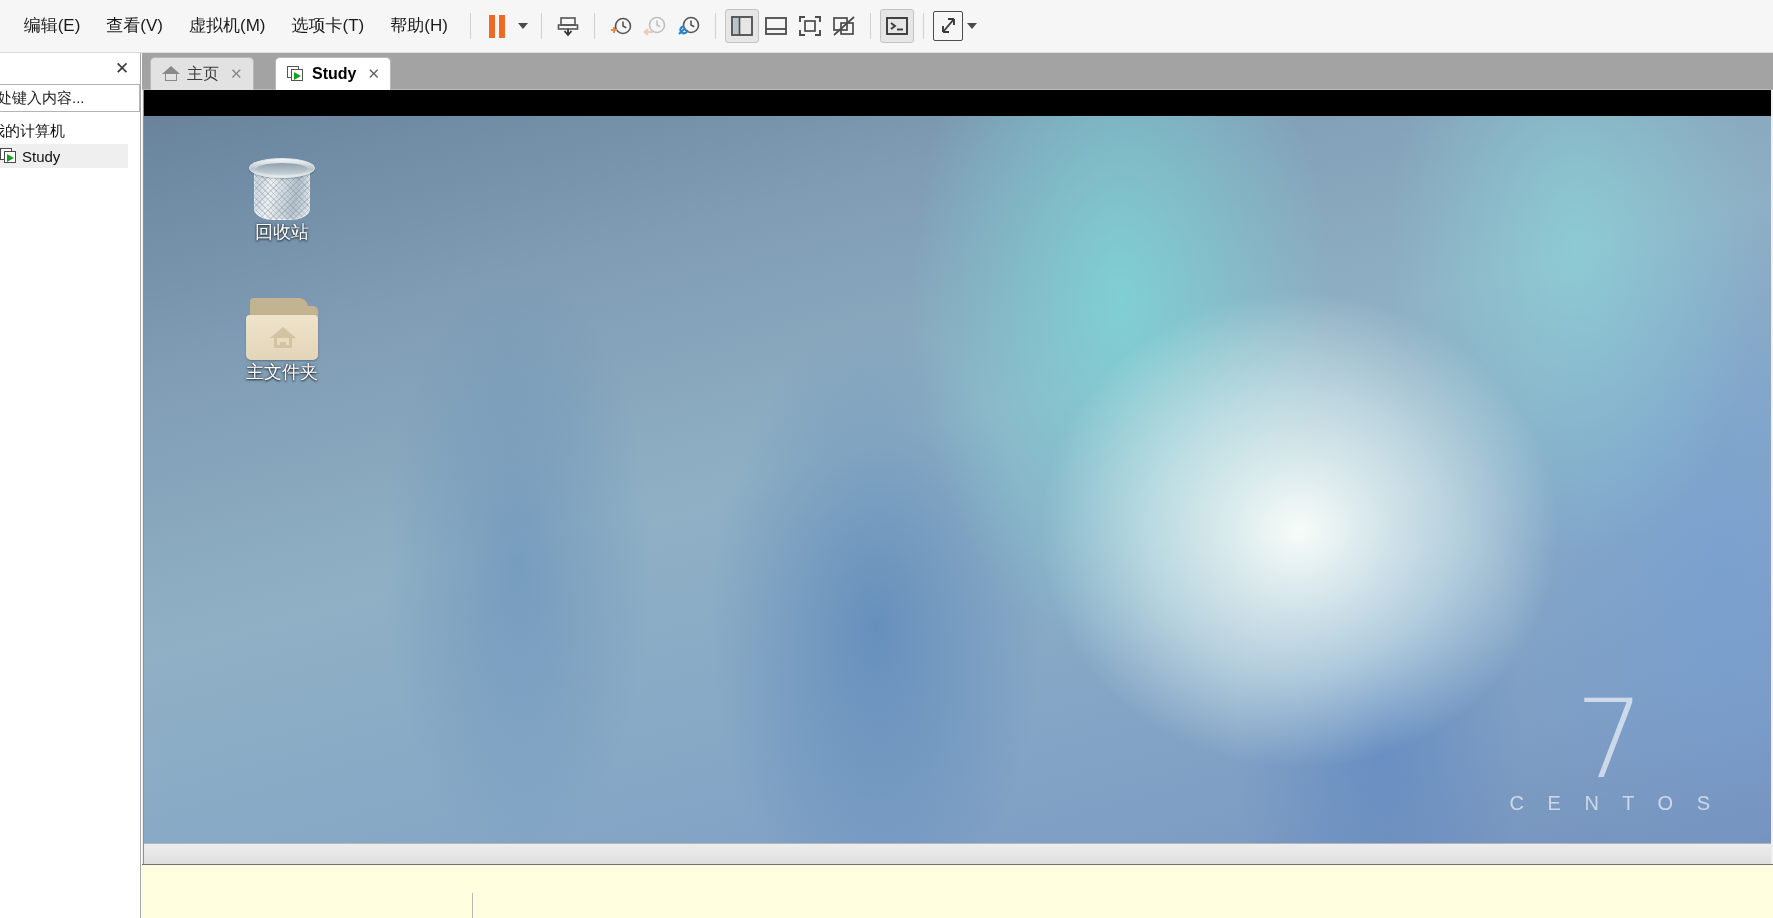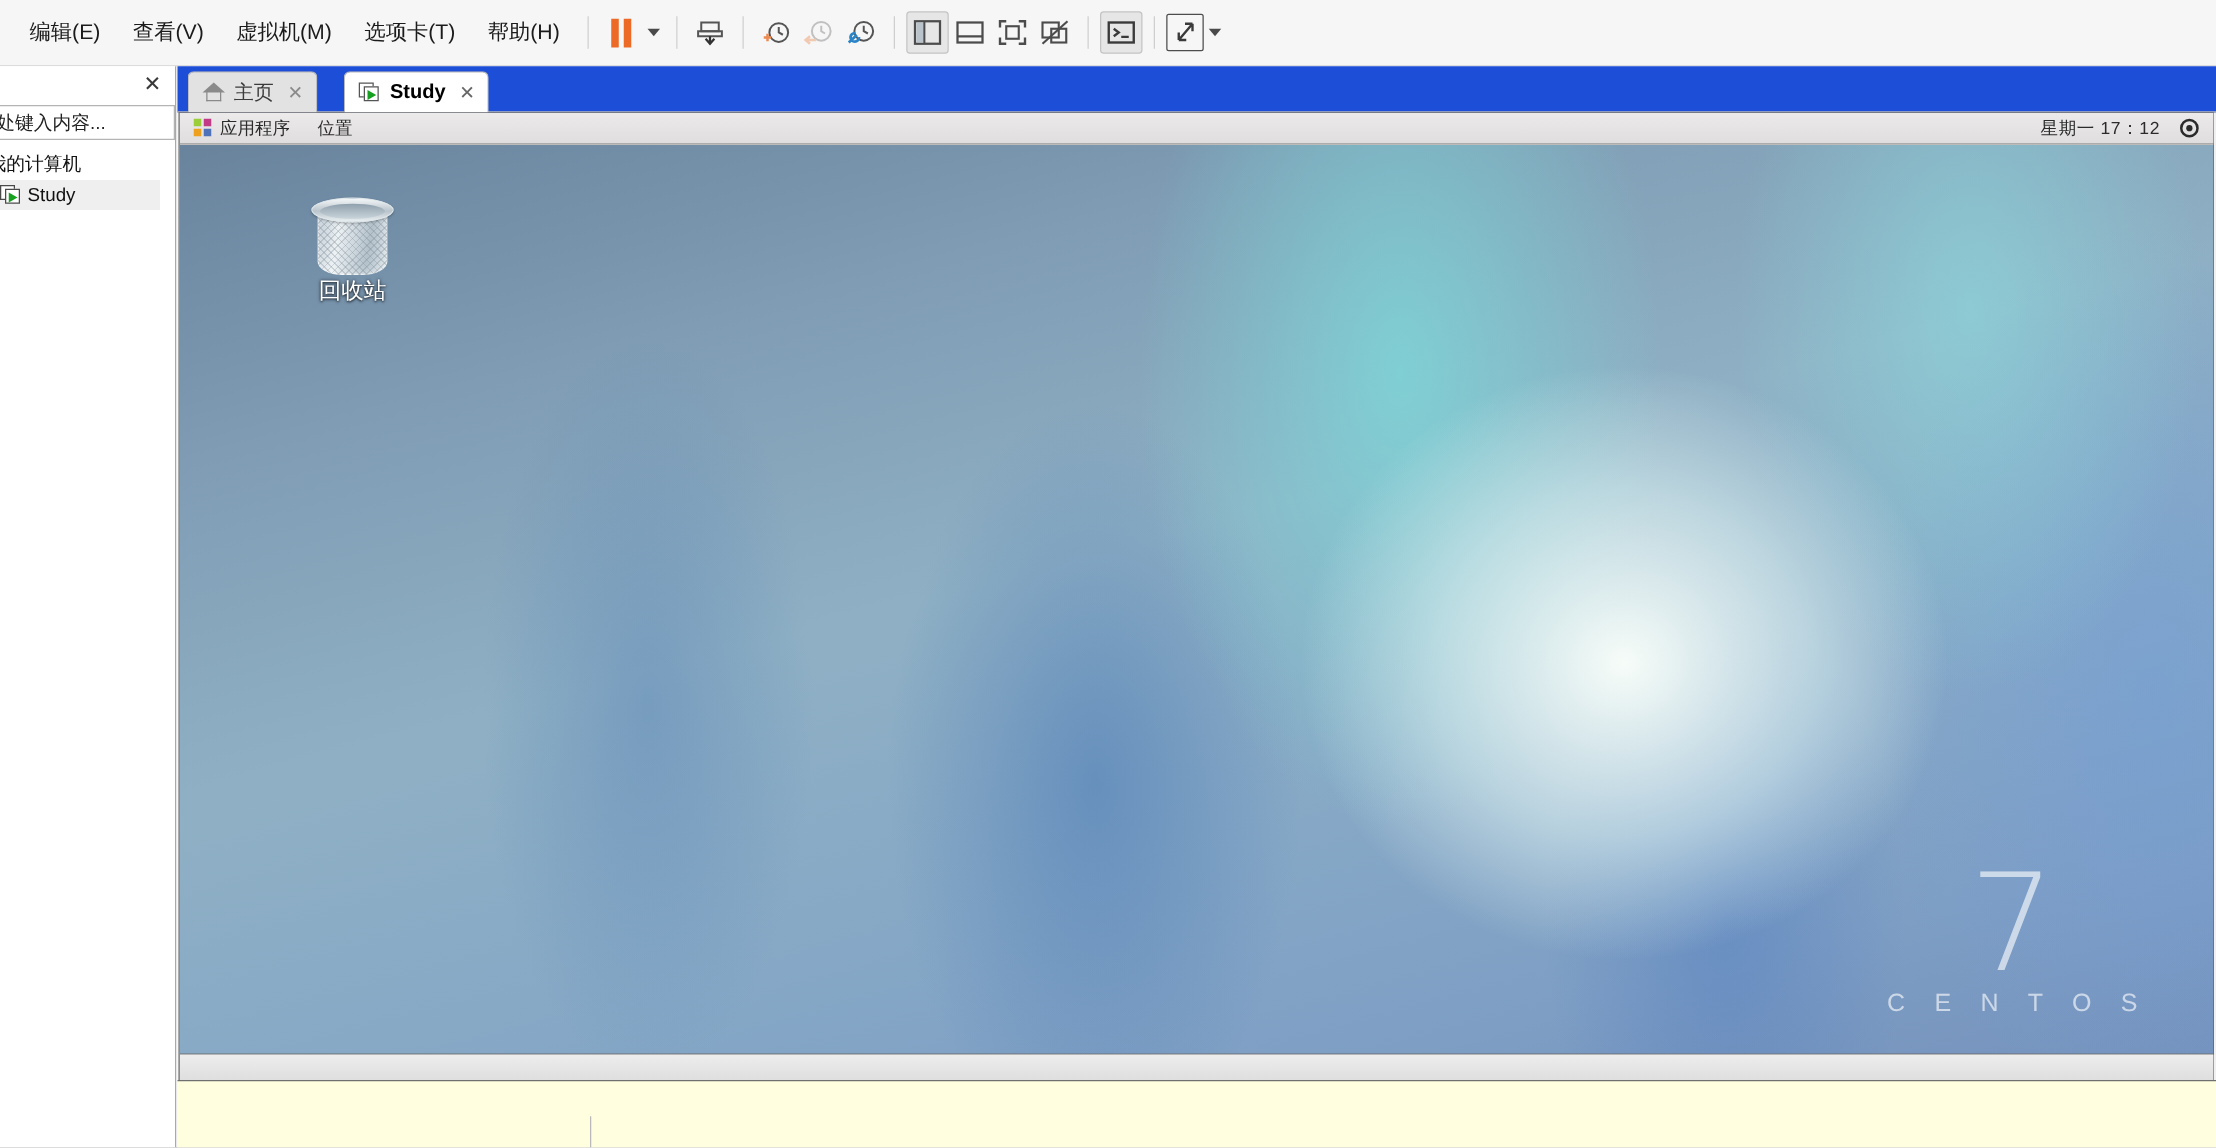--- a/index.html
+++ b/index.html
@@ -86,21 +86,21 @@
     position:absolute; left:7px; top:6px; width:0;height:0;
     border-top:4px solid transparent;border-bottom:4px solid transparent;border-left:7px solid #16a020;
   }
   .sb-vm .lbl{ font-size:15px; color:#111; }
 
   
   .vmpane{
     position:absolute; left:142px; top:53px; width:1631px; height:865px; background:#f0f0f0;
   }
   .tabstrip{
-    position:relative; height:37px; background:#1d4ed8;
+    position:relative; height:37px; background:#a3a3a3;
     border-bottom:1px solid #b9b9b9;
   }
   .tab{
     position:absolute; top:4px; height:33px; display:flex; align-items:center; gap:7px;
     padding:0 10px 0 11px; font-size:16px; color:#3b3b3b;
     border:1px solid #b9b9b9; border-bottom:none;
     border-radius:5px 5px 0 0; background:#e2e2e2;
   }
   .tab.active{ background:#ffffff; color:#000; font-weight:bold; border-color:#b9b9b9; }
   .tab .x{ font-size:15px; color:#8b8b8b; margin-left:4px; font-family:"DejaVu Sans",sans-serif;}
@@ -433,50 +433,45 @@
             <span class="b2"></span>
             <span class="play"></span>
         </span>
         <span>Study</span>
         <span class="x">✕</span>
       </div>
     </div>
 
     <div class="guest">
 
-      <div class="gnome-top">
-        <div class="gt-item">
-          <span class="centos-logo">
-            <span class="q1"></span>
-              <span class="q2"></span>
-              <span class="q3"></span>
-              <span class="q4"></span>
-          </span>
-          <span>应用程序</span>
-        </div>
-        <div class="gt-item">
-          <span>位置</span>
-        </div>
-        <div class="gt-right">
-          <span class="gt-clock">星期一 17：12</span>
-          <span class="power-ico"></span>
-        </div>
-      </div>
 
       <div class="desktop">
 
         <div class="dicon sel" style="left:80px; top:36px;">
           <div class="trash">
             <div class="body"></div>
             <div class="mesh"></div>
             <div class="rim"></div>
           </div>
           <div class="cap">回收站</div>
         </div>
 
+        <div class="dicon sel" style="left:80px; top:182px;">
+          <div class="folder">
+            <div class="back"></div>
+            <div class="front">
+              <div class="house">
+                <span class="roof"></span>
+                  <span class="wall"></span>
+                  <span class="door"></span>
+              </div>
+            </div>
+          </div>
+          <div class="cap">主文件夹</div>
+        </div>
 
         <div class="brand">
           <div class="seven">7</div>
           <div class="word">C E N T O S</div>
         </div>
       </div>
 
       <div class="gnome-bottom"></div>
     </div>
 

